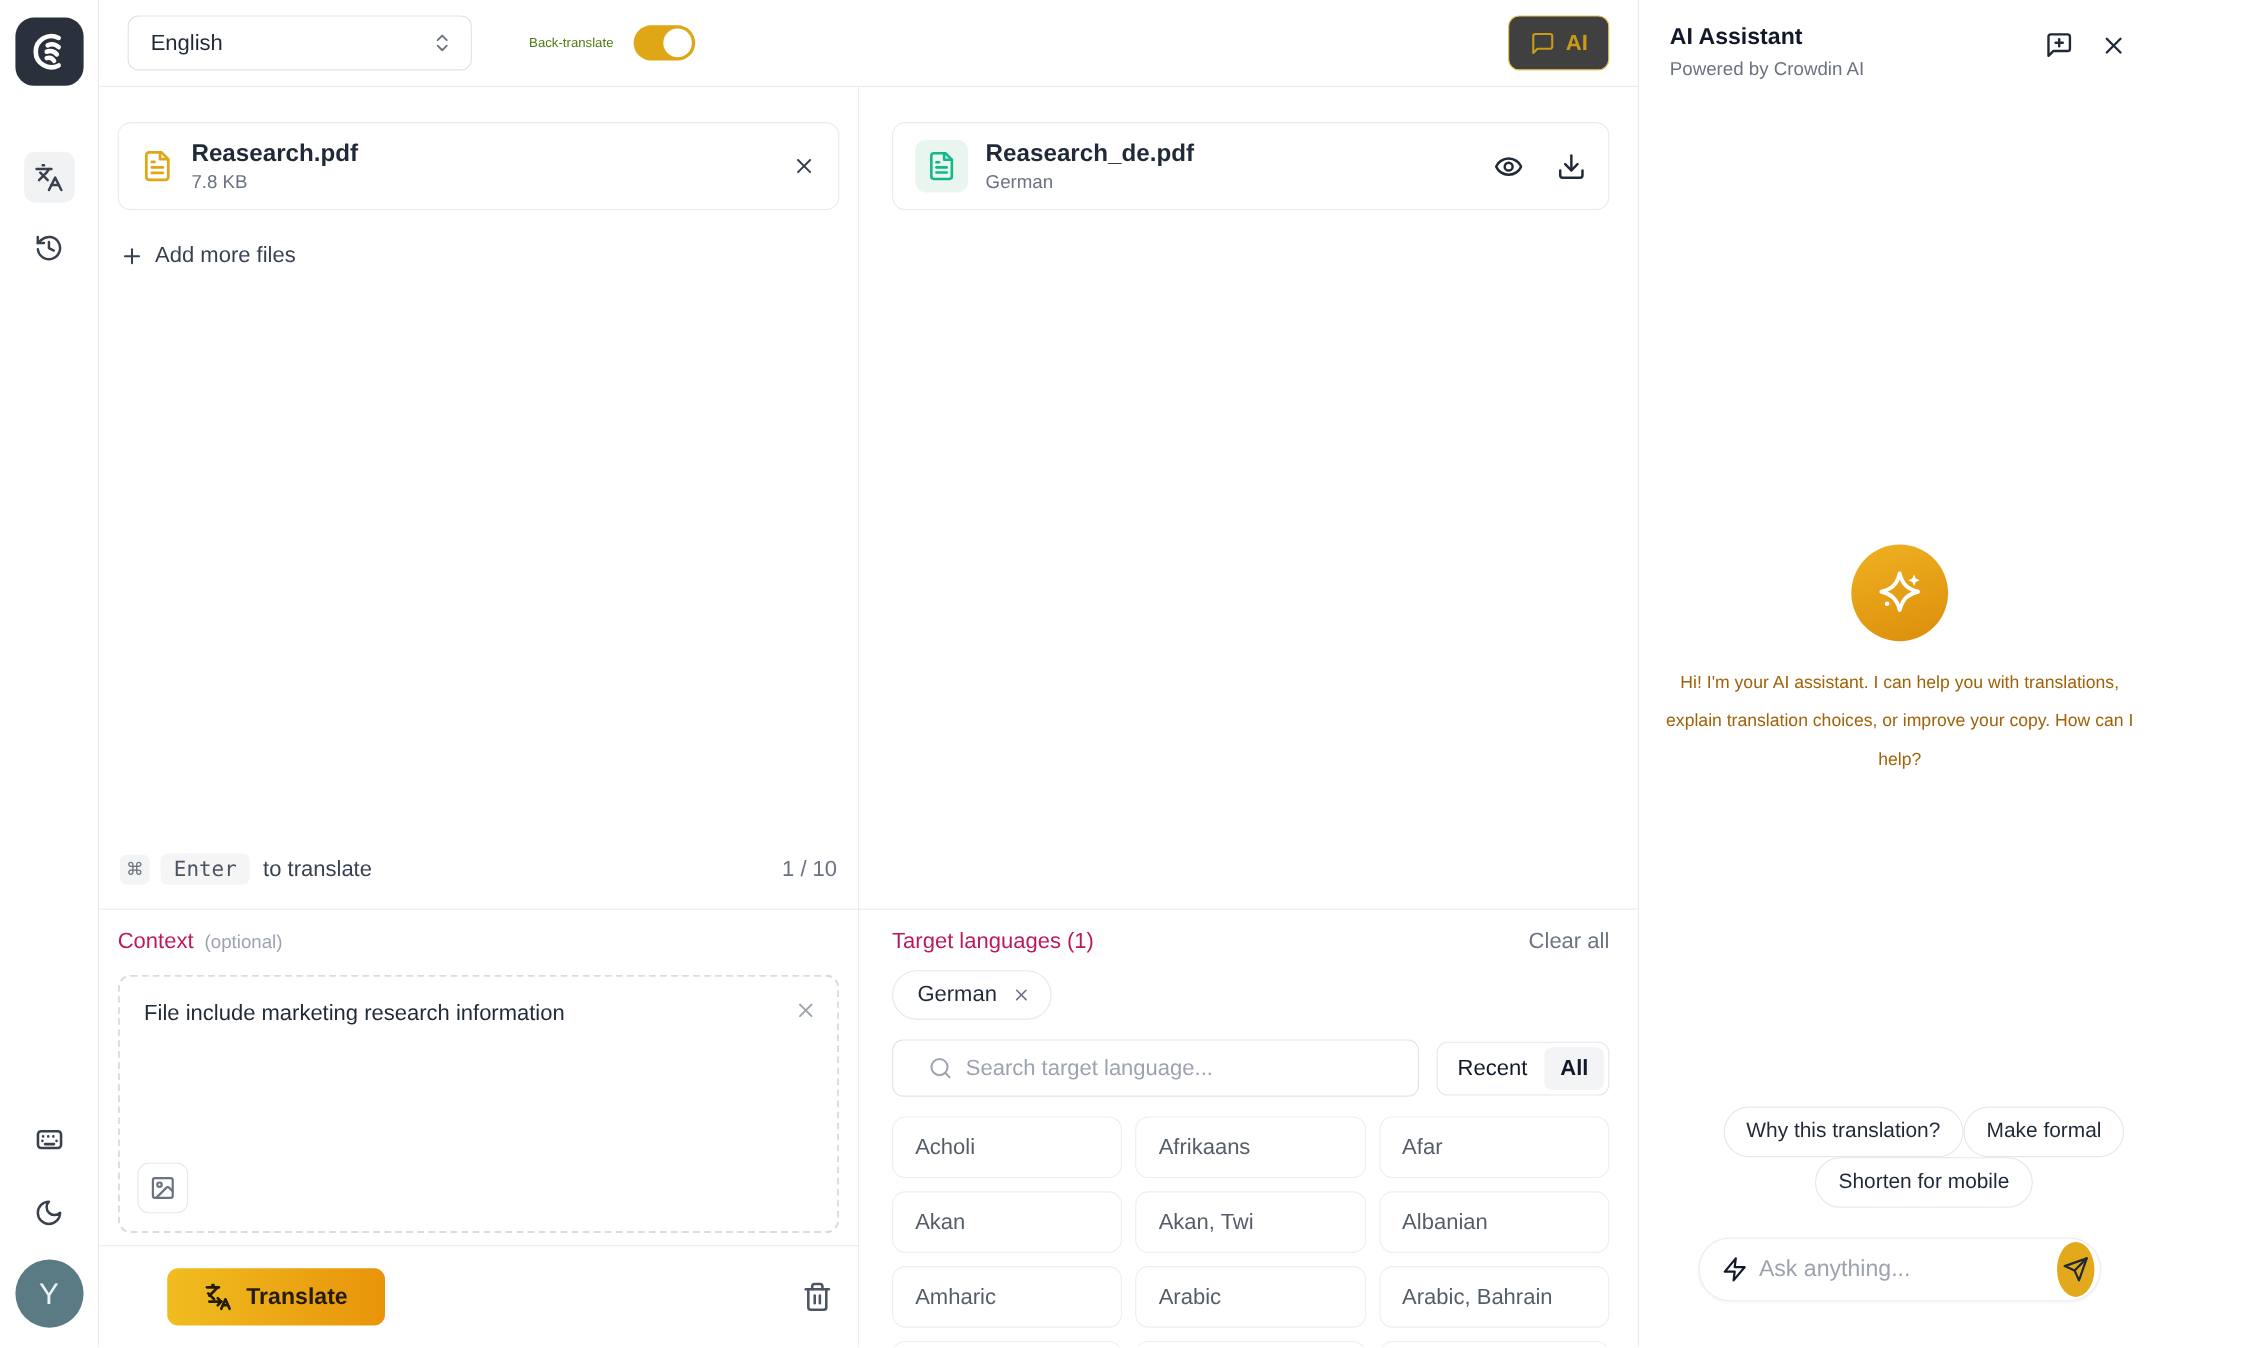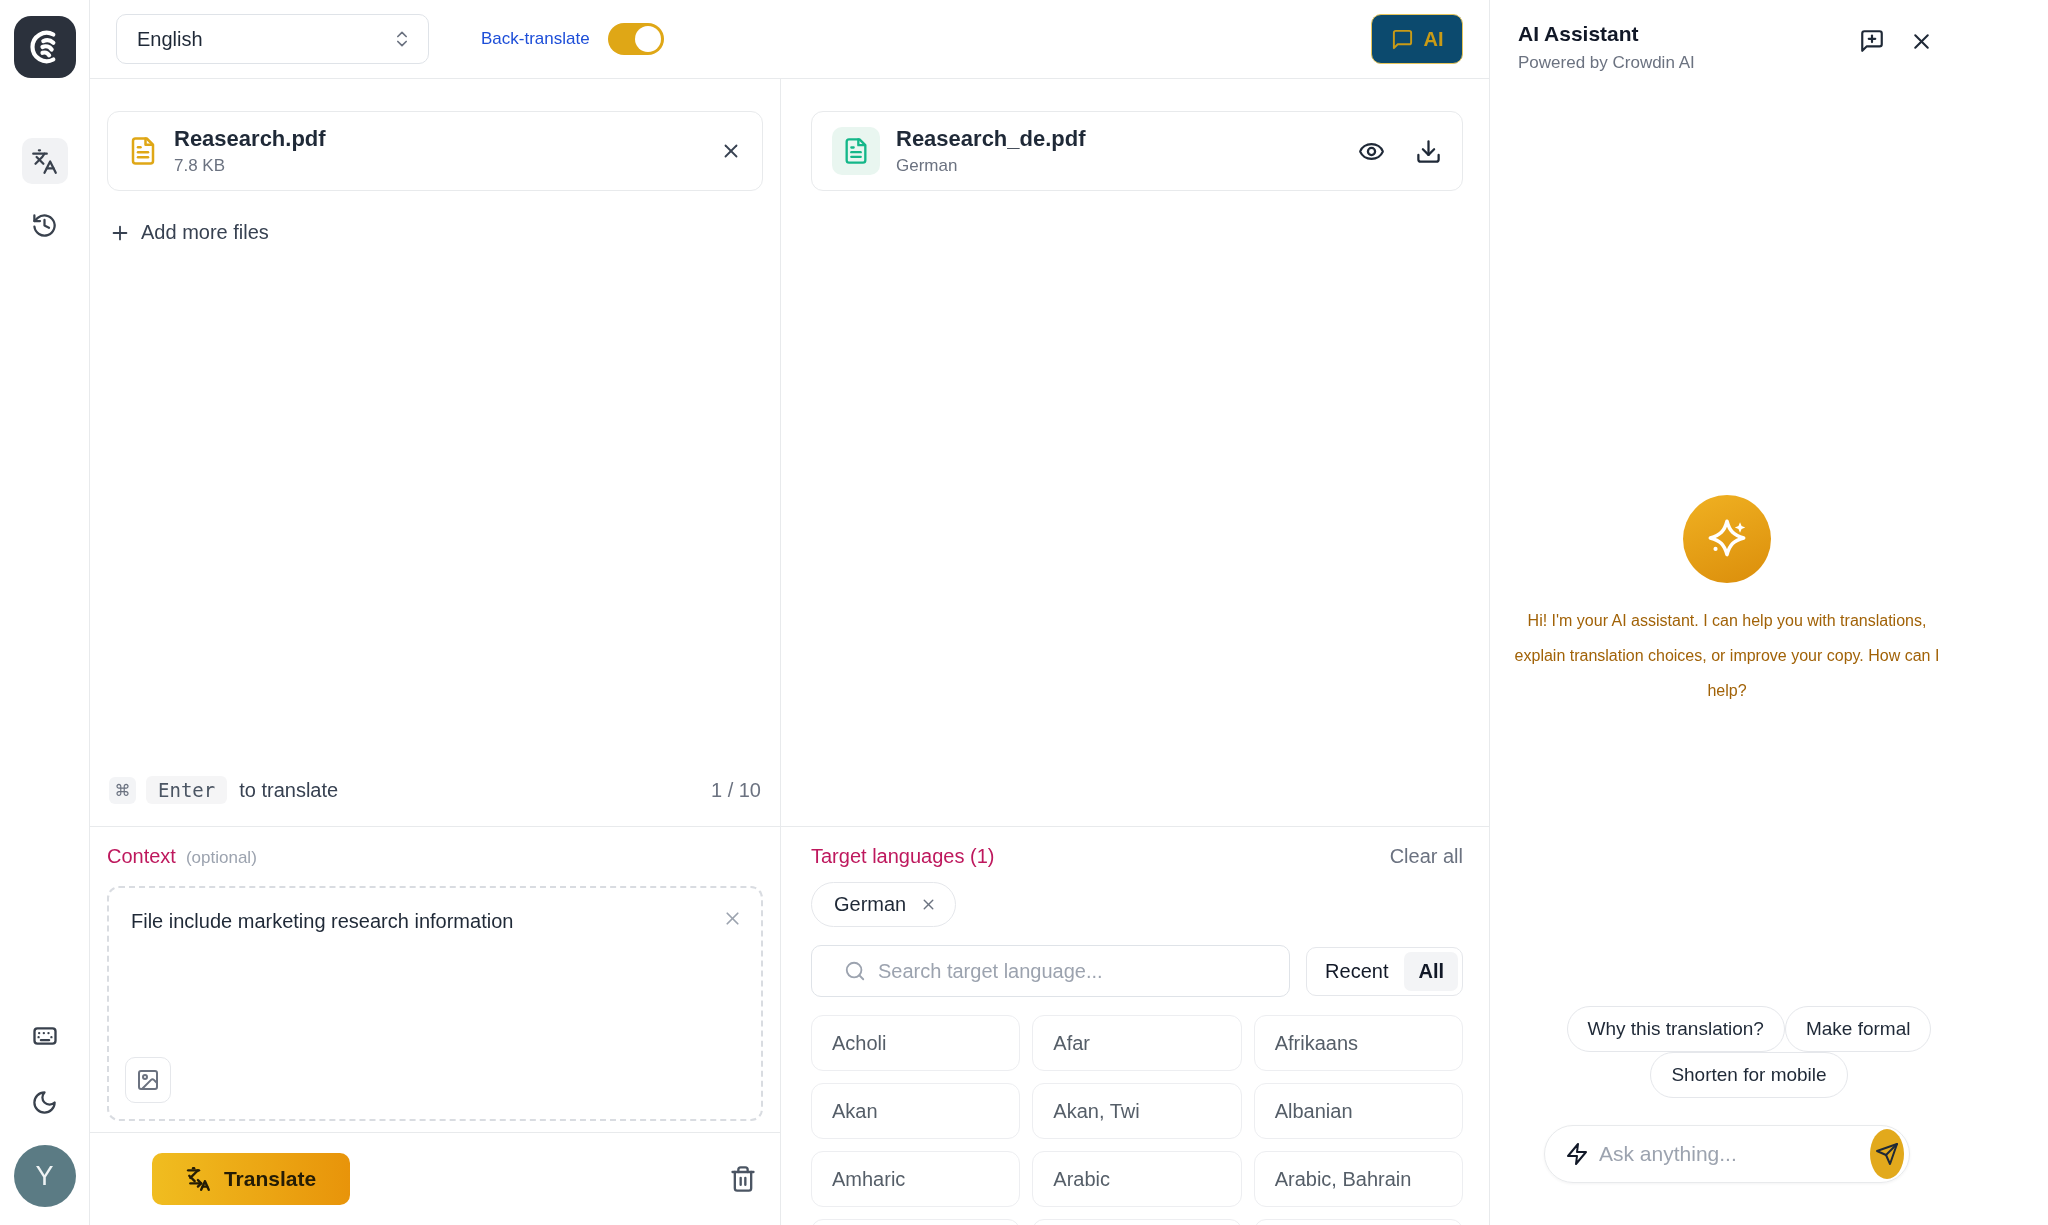--- a/index.html
+++ b/index.html
@@ -20,24 +20,24 @@
   .avatar { width:62px; height:62px; border-radius:50%; background:#5b7b84; color:#eef3f4; font-size:27px;
             display:flex; align-items:center; justify-content:center; cursor:pointer; }
 
   
   .topbar { position:absolute; left:90px; top:0; width:1399px; height:79px; border-bottom:1px solid #e8eaec;
             display:flex; align-items:center; padding:0 26px; }
   .select { height:50px; border:1px solid #dfe3e8; border-radius:10px; background:#fff; display:flex; align-items:center;
             justify-content:space-between; padding:0 16px 0 20px; font-size:20px; color:#1f2937; cursor:pointer; }
   .src-select { width:313px; }
   .bt-group { display:flex; align-items:center; gap:18px; margin-left:52px; }
-  .bt-label { font-size:17px; color:#1d4ed8; }
+  .bt-label { font-size:12px; color:#4d7c0f; }
   .toggle { position:relative; width:56px; height:32px; border-radius:16px; background:#dfa716; border:none; cursor:pointer; }
   .toggle .knob { position:absolute; top:3px; right:3px; width:26px; height:26px; border-radius:50%; background:#fff; }
-  .ai-open-btn { margin-left:auto; width:92px; height:50px; border-radius:10px; border:1.5px solid #e7c55a; background:#0c4a6e;
+  .ai-open-btn { margin-left:auto; width:92px; height:50px; border-radius:10px; border:1.5px solid #e7c55a; background:#404040;
                  color:#c99b16; display:flex; align-items:center; justify-content:center; gap:10px; font-size:20px; font-weight:600; cursor:pointer; }
 
   
   .content { position:absolute; left:90px; top:79px; width:1399px; height:1146px; display:flex; }
   .col-left { width:691px; height:100%; border-right:1px solid #e8eaec; display:flex; flex-direction:column; }
   .col-right { width:708px; height:100%; display:flex; flex-direction:column; }
   .pane-top-left { height:748px; border-bottom:1px solid #e8eaec; padding:32px 17px 0; display:flex; flex-direction:column; }
   .pane-top-right { height:748px; border-bottom:1px solid #e8eaec; padding:32px 26px 0 30px; }
 
   
@@ -373,24 +373,24 @@
           <div class="seg">
             <button class="seg-btn">Recent</button>
             <button class="seg-btn active">All</button>
           </div>
         </div>
         <div class="lang-grid">
             <button class="lang-card">
             <span>Acholi</span>
           </button>
             <button class="lang-card">
+            <span>Afrikaans</span>
+          </button>
+            <button class="lang-card">
             <span>Afar</span>
-          </button>
-            <button class="lang-card">
-            <span>Afrikaans</span>
           </button>
             <button class="lang-card">
             <span>Akan</span>
           </button>
             <button class="lang-card">
             <span>Akan, Twi</span>
           </button>
             <button class="lang-card">
             <span>Albanian</span>
           </button>

